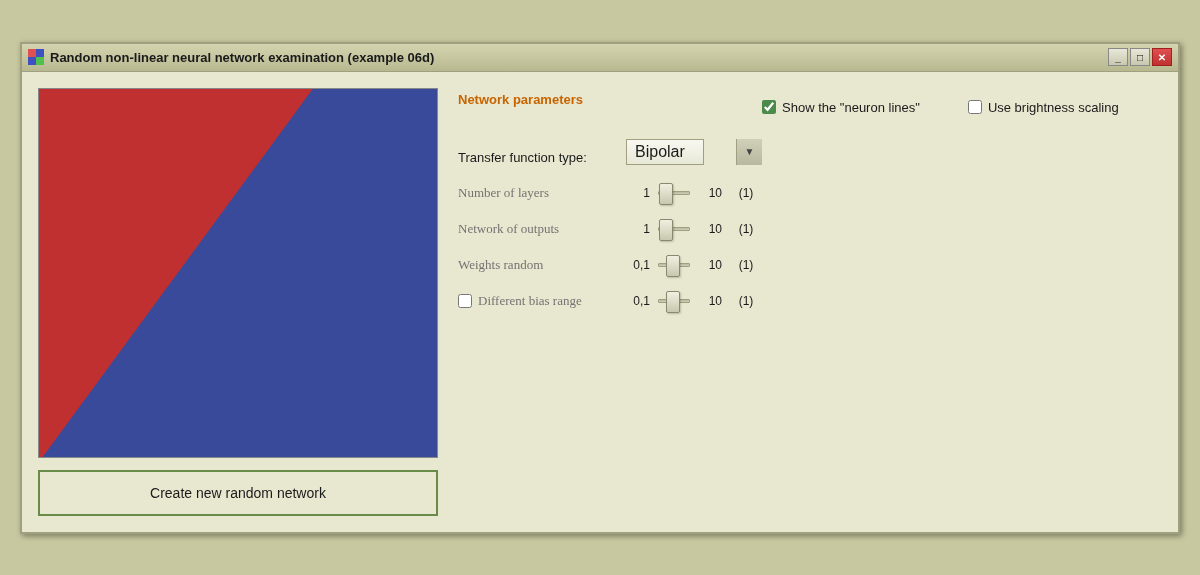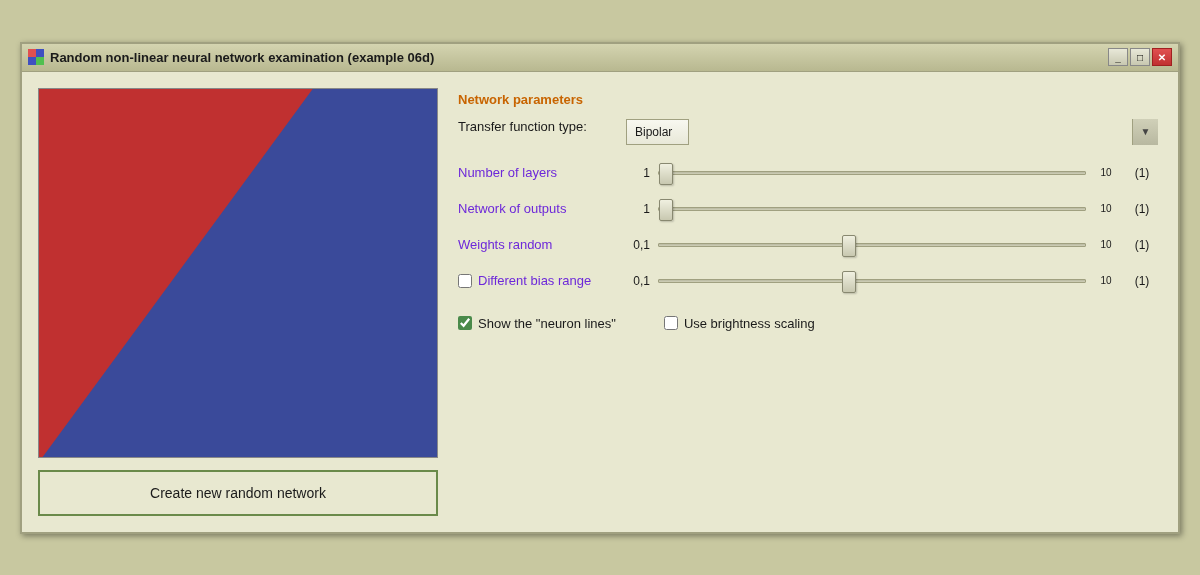--- a/index.html
+++ b/index.html
@@ -107,22 +107,21 @@
       cursor: pointer;
       font-size: 14px;
       font-weight: normal;
       color: #1a1a1a;
       font-family: 'Segoe UI', Tahoma, Geneva, Verdana, sans-serif;
     }
 
     .right-panel {
       flex: 1;
       display: flex;
-      flex-direction: column;
-      gap: 11px;
+      gap: 0;
       padding-top: 4px;
     }
 
     .section-title {
       color: #c86400;
       font-size: 13px;
       font-weight: bold;
       margin-bottom: 8px;
     }
 
@@ -135,21 +134,22 @@
     .param-row {
       display: flex;
       align-items: center;
       gap: 8px;
       height: 32px;
     }
 
     .param-label {
       width: 160px;
       font-size: 13px;
-      color: #6d28d9;
+      color: #737373;
+      font-family: Liberation Serif, serif;
     }
 
     .param-min {
       width: 24px;
       font-size: 12px;
       color: #1a1a1a;
       text-align: right;
     }
 
     .slider-container {
@@ -188,51 +188,52 @@
       background: linear-gradient(to bottom, #f0f0e0, #c8c8b0);
       border: 1px solid #888870;
       border-radius: 2px;
       margin-top: -9px;
       cursor: pointer;
       box-shadow: 1px 1px 2px rgba(0,0,0,0.2);
     }
 
     .param-max {
       width: 24px;
-      font-size: 10px;
-      color: #1a1a1a;
-      text-align: center;
+      font-size: 12px;
+      color: #1a1a1a;
+      text-align: right;
     }
 
     .param-value {
       width: 32px;
       font-size: 12px;
       color: #1a1a1a;
       text-align: center;
     }
 
     .transfer-row {
       display: flex;
-      align-items: flex-start;
+      align-items: flex-end;
       gap: 8px;
       margin-bottom: 8px;
+      margin-top: 20px;
     }
 
     .transfer-label {
       width: 160px;
       font-size: 13px;
       color: #1a1a1a;
     }
 
     .transfer-select {
       flex: 1;
       height: 26px;
       background: linear-gradient(to bottom, #f8f8f0, #e8e8d8);
       border: 1px solid #a0a080;
-      font-size: 12px;
+      font-size: 16px;
       font-family: 'Segoe UI', Tahoma, Geneva, Verdana, sans-serif;
       padding: 0 8px;
       cursor: pointer;
       color: #1a1a1a;
       -webkit-appearance: none;
       appearance: none;
     }
 
     .select-wrapper {
       flex: 1;

